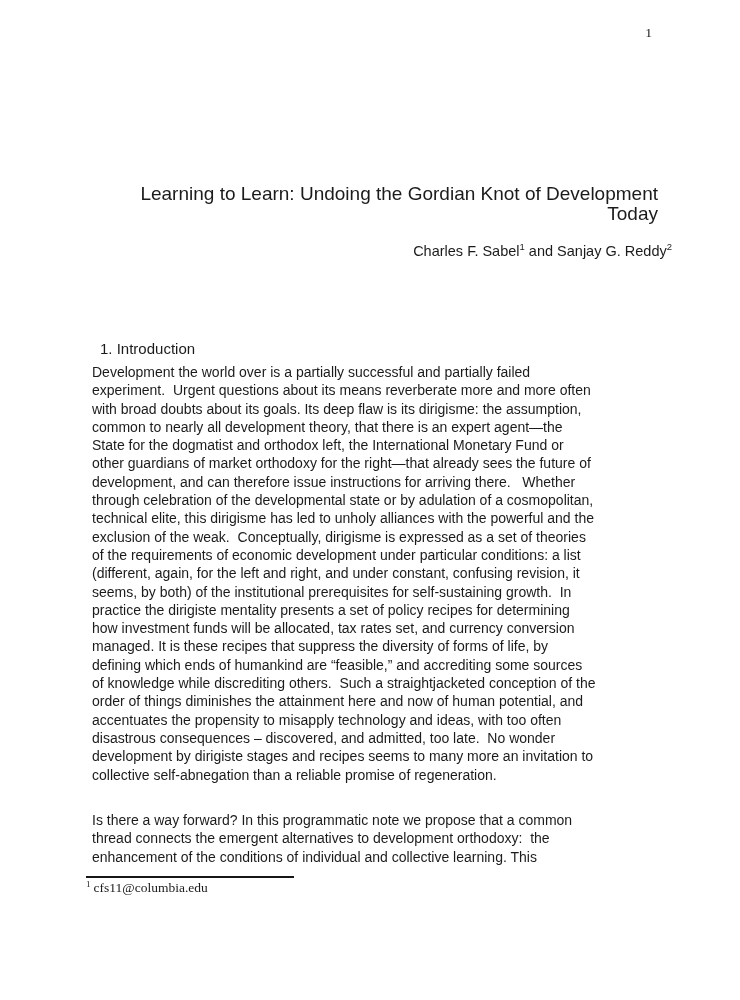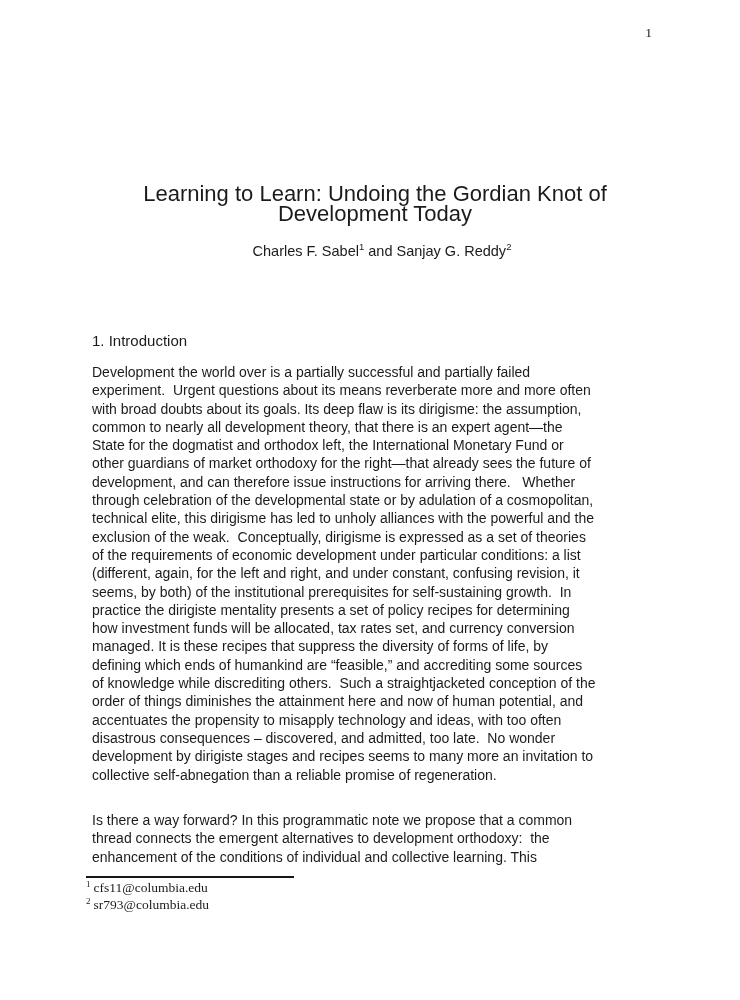--- a/index.html
+++ b/index.html
@@ -23,45 +23,45 @@
     font-family: "Liberation Serif", serif;
     font-size: 13.5px;
     color: #1b1b1b;
   }
   .title {
     position: absolute;
     top: 184px;
     left: 92px;
     width: 566px;
     margin: 0;
-    font-size: 22px;
+    font-size: 19px;
     font-weight: normal;
-    text-align: center;
+    text-align: right;
     line-height: 20px;
     color: #1b1b1b;
   }
   .authors {
     position: absolute;
     top: 242px;
-    left: 99px;
+    left: 106px;
     width: 566px;
     font-size: 14.5px;
-    text-align: center;
+    text-align: right;
     line-height: 18px;
   }
   .authors sup {
     font-size: 9.5px;
     line-height: 0;
     vertical-align: super;
   }
   .section-heading {
     position: absolute;
     top: 331px;
     left: 92px;
-    margin: 0;
+    margin: 8px;
     font-size: 15px;
     font-weight: normal;
     line-height: 19px;
   }
   .body-para {
     position: absolute;
     left: 92px;
     width: 600px;
     margin: 0;
     font-size: 14px;
@@ -135,16 +135,15 @@
 collective self-abnegation than a reliable promise of regeneration.</p>
 
   <p class="body-para para-2">Is there a way forward? In this programmatic note we propose that a common
 thread connects the emergent alternatives to development orthodoxy:  the
 enhancement of the conditions of individual and collective learning. This</p>
 
   <div class="footnote-rule"></div>
 
   <div class="footnotes">
     <div class="footnote"><sup>1</sup><span class="fn-text">cfs11@columbia.edu</span></div>
-    <div class="footnote"><sup>2</sup><span class="fn-text">sr793@columbia.edu</span></div>
   </div>
 
 </div>
 
 </body></html>

